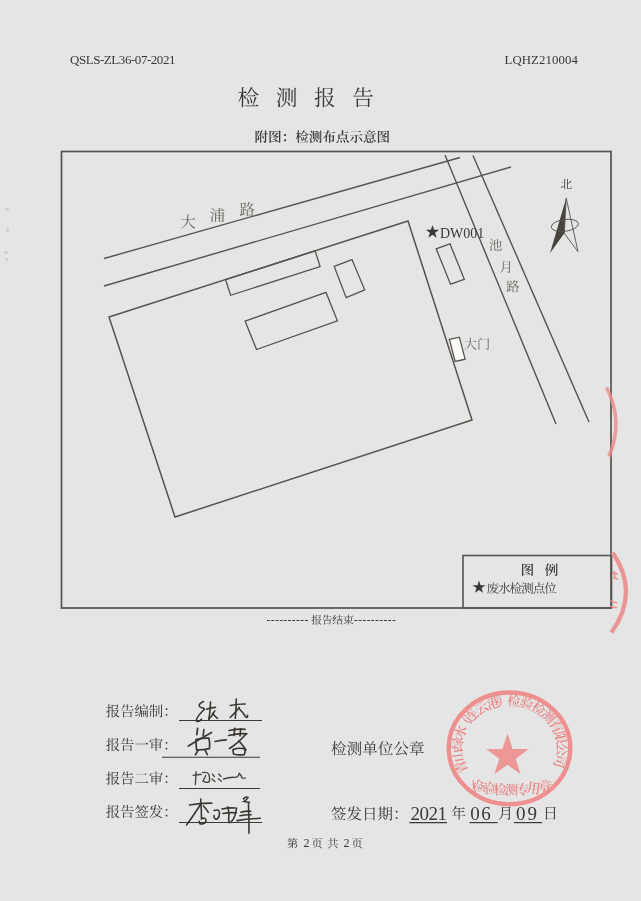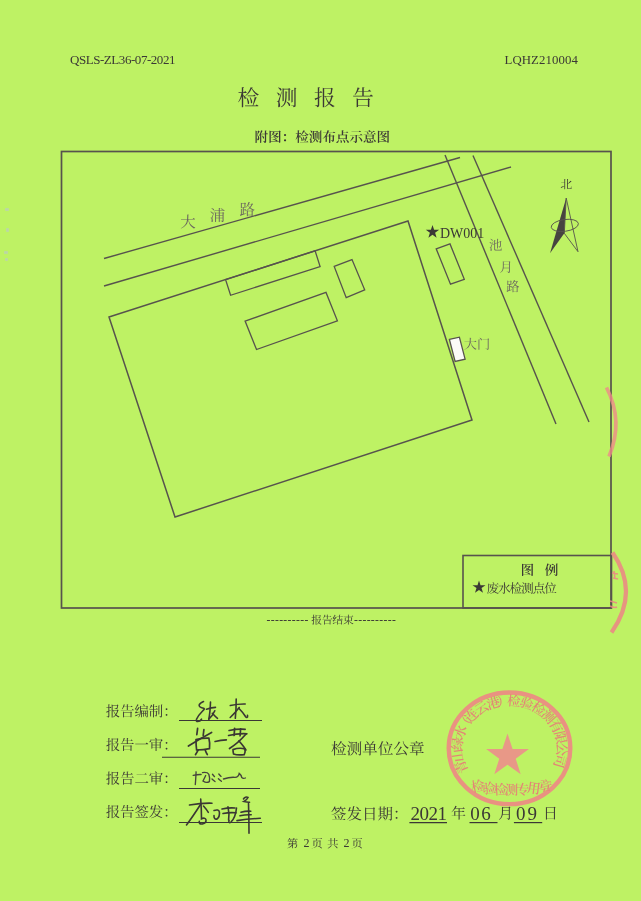--- a/index.html
+++ b/index.html
@@ -1,14 +1,14 @@
 <!DOCTYPE html>
 <html><head><meta charset="utf-8"><style>
 html,body{margin:0;padding:0;background:#ffffff;}
-#page{position:relative;width:641px;height:901px;background:#bef264;overflow:hidden;font-family:"Liberation Serif",serif;}
+#page{position:relative;width:641px;height:901px;background:#e5e5e5;overflow:hidden;font-family:"Liberation Serif",serif;}
 </style></head><body>
 
 <div id="page">
 <svg width="641" height="901" viewBox="0 0 641 901">
 <defs>
         <path id="gr68c0" d="M879 50Q879 50 887 44Q895 38 907 28Q919 17 932 6Q946 -6 958 -17Q956 -25 950 -29Q943 -33 932 -33H351L343 -3H836ZM574 389Q613 343 635 300Q657 258 666 222Q675 186 674 159Q673 132 664 116Q655 100 642 98Q628 97 613 112Q615 155 606 204Q598 253 585 300Q572 348 558 385ZM895 358Q892 351 883 344Q874 338 857 338Q837 280 812 216Q788 152 762 91Q735 30 709 -20L692 -13Q708 40 725 109Q742 178 760 251Q777 324 791 391ZM425 362Q466 316 490 273Q513 230 523 194Q533 157 532 129Q531 101 522 86Q514 70 500 68Q487 67 472 82Q472 125 462 174Q453 224 439 272Q425 320 409 358ZM764 506Q764 506 776 496Q788 487 804 473Q820 459 833 446Q830 430 809 430H472L464 459H727ZM666 805Q692 740 742 683Q792 626 854 582Q917 537 979 508L977 497Q957 493 942 483Q927 473 922 454Q863 489 810 542Q756 594 714 659Q673 724 646 794ZM669 798Q639 737 594 670Q550 604 492 543Q435 482 367 437L356 449Q413 499 461 566Q509 633 546 704Q582 774 602 837L708 818Q707 809 698 804Q689 799 669 798ZM252 480Q300 458 328 434Q356 409 369 386Q382 364 383 346Q384 327 376 316Q368 304 355 303Q342 302 327 314Q322 339 308 368Q293 397 276 425Q258 453 241 473ZM296 832Q295 821 288 814Q280 806 261 803V-55Q261 -59 253 -65Q245 -71 234 -76Q223 -80 212 -80H198V842ZM254 590Q229 462 178 350Q128 237 48 145L33 158Q74 221 104 294Q133 367 154 446Q175 526 188 606H254ZM348 662Q348 662 362 651Q375 640 394 624Q412 607 426 592Q423 576 401 576H51L43 606H304Z"></path>
         <path id="gr6d4b" d="M541 625Q538 616 530 610Q521 603 504 603Q502 494 499 404Q496 313 485 240Q474 166 448 107Q421 48 372 2Q324 -44 246 -81L232 -63Q298 -24 338 23Q378 70 400 129Q423 188 432 264Q442 339 444 434Q445 530 445 650ZM494 184Q551 162 586 136Q621 109 640 84Q658 58 661 36Q664 14 657 0Q650 -15 636 -18Q622 -21 604 -8Q597 23 577 56Q557 90 532 122Q507 154 483 176ZM313 796 381 766H581L613 804L684 748Q678 742 669 738Q660 734 643 732V239Q643 236 628 228Q614 219 594 219H585V736H369V217Q369 213 356 206Q343 199 321 199H313V766ZM950 808Q948 798 940 791Q931 784 913 782V15Q913 -10 907 -30Q901 -50 882 -62Q862 -74 820 -78Q819 -63 814 -52Q810 -40 800 -31Q791 -23 772 -17Q754 -11 725 -8V8Q725 8 739 7Q753 6 772 4Q792 2 808 1Q825 0 832 0Q846 0 850 5Q854 10 854 21V819ZM812 694Q810 684 802 678Q795 671 776 668V165Q776 161 770 156Q763 151 753 147Q743 143 732 143H721V705ZM97 203Q106 203 110 206Q114 209 120 225Q125 235 128 245Q132 255 140 276Q148 297 162 339Q177 381 202 454Q228 527 267 642L286 639Q276 603 264 557Q253 511 240 464Q228 416 217 373Q206 330 198 298Q190 265 187 251Q182 228 178 206Q174 183 175 165Q176 143 183 118Q190 93 196 62Q203 32 201 -10Q200 -41 186 -60Q172 -78 146 -78Q133 -78 124 -65Q116 -52 114 -29Q122 22 122 64Q123 105 118 132Q113 160 103 167Q93 175 82 178Q71 180 55 181V203Q55 203 72 203Q89 203 97 203ZM48 602Q97 591 126 574Q156 557 170 538Q184 520 186 504Q188 487 180 476Q172 464 158 462Q145 459 128 469Q121 491 107 514Q93 537 74 558Q56 579 38 593ZM114 828Q167 819 200 802Q232 786 248 767Q264 748 266 730Q269 712 262 700Q254 687 240 684Q226 680 208 691Q202 714 185 738Q168 762 146 784Q125 805 104 819Z"></path>
         <path id="gr62a5" d="M776 781 811 818 882 760Q873 749 844 745Q840 651 828 596Q815 542 790 522Q774 509 750 504Q727 498 700 498Q700 509 696 520Q693 530 683 538Q673 545 650 550Q626 555 602 559V576Q620 575 644 572Q668 570 690 568Q712 567 721 567Q742 567 753 575Q765 587 774 640Q782 693 786 781ZM32 317Q61 327 114 346Q167 366 234 392Q302 419 374 447L379 433Q328 404 256 360Q183 315 88 263Q85 243 69 236ZM280 826Q278 816 270 810Q261 803 243 801V20Q243 -8 237 -28Q231 -48 210 -61Q188 -74 144 -78Q142 -62 138 -49Q133 -36 123 -28Q113 -18 94 -12Q76 -6 45 -2V15Q45 15 60 14Q74 13 94 11Q114 9 132 8Q149 7 156 7Q169 7 174 12Q179 16 179 27V838ZM312 668Q312 668 325 657Q338 646 356 630Q373 615 386 600Q382 584 360 584H44L36 613H272ZM408 819 484 781H472V-57Q472 -59 466 -65Q459 -71 447 -75Q435 -79 418 -79H408V781ZM541 435Q562 352 600 282Q637 211 690 153Q743 95 808 52Q873 8 949 -21L946 -31Q926 -33 910 -45Q894 -57 886 -78Q791 -30 718 42Q646 113 597 209Q548 305 523 426ZM788 439 828 479 899 415Q890 403 859 402Q835 303 792 212Q748 121 674 46Q601 -29 488 -81L478 -67Q573 -9 638 70Q702 148 741 242Q780 336 797 439ZM834 439V409H450V439ZM823 781V752H447V781Z"></path>
         <path id="gr544a" d="M208 297V329L278 297H761V268H273V-56Q273 -59 264 -64Q256 -70 244 -74Q232 -78 218 -78H208ZM725 297H715L753 338L834 275Q829 269 818 264Q806 258 791 255V-52Q791 -55 782 -60Q772 -65 760 -70Q747 -74 735 -74H725ZM235 25H761V-4H235ZM44 445H814L865 509Q865 509 874 502Q883 494 898 482Q912 471 928 458Q943 445 957 432Q953 416 930 416H53ZM467 838 570 828Q569 818 560 810Q552 803 533 800V432H467ZM231 667H735L785 730Q785 730 794 723Q804 716 818 704Q832 692 848 679Q864 666 877 654Q874 638 851 638H231ZM249 828 351 800Q349 791 340 785Q331 779 315 779Q297 726 269 670Q241 615 206 566Q172 517 132 481L117 490Q145 531 170 586Q196 642 216 705Q237 768 249 828Z"></path>
         <path id="gb9644" d="M763 830 893 817Q891 806 882 798Q874 791 855 789V42Q855 6 848 -20Q840 -47 813 -62Q786 -78 730 -84Q729 -60 724 -42Q719 -23 709 -11Q698 2 680 10Q661 19 628 24V39Q628 39 642 38Q657 37 678 36Q698 35 716 34Q735 32 742 32Q755 32 759 36Q763 41 763 51ZM412 529 439 565 528 532Q525 525 518 520Q511 515 497 513V-52Q497 -56 487 -64Q477 -72 461 -78Q445 -84 427 -84H412ZM531 592H867L909 658Q909 658 922 645Q935 632 952 614Q970 596 983 579Q979 564 958 564H539ZM557 465Q615 436 648 404Q681 372 694 342Q707 313 706 289Q704 265 692 250Q680 236 662 236Q643 236 623 254Q620 288 608 324Q595 361 578 396Q562 432 546 460ZM258 782H247L299 833L396 742Q390 735 380 732Q369 730 351 729Q336 699 312 657Q289 615 264 573Q238 531 215 500Q263 465 293 424Q323 383 337 342Q351 300 351 261Q351 190 322 152Q292 114 216 111Q216 131 213 153Q210 175 204 184Q199 191 188 196Q176 202 160 205V219Q174 219 192 219Q209 219 217 219Q233 219 240 224Q250 231 256 245Q261 259 261 285Q261 336 246 390Q230 445 190 497Q199 524 208 561Q218 598 228 638Q238 678 246 716Q253 754 258 782ZM75 782V823L176 782H163V-56Q163 -59 154 -66Q145 -74 129 -80Q113 -86 91 -86H75ZM120 782H313V754H120ZM480 843 613 799Q610 790 602 785Q595 780 575 781Q552 723 514 655Q477 587 427 522Q377 458 315 407L304 417Q348 477 383 552Q418 628 443 705Q468 782 480 843Z"></path>

